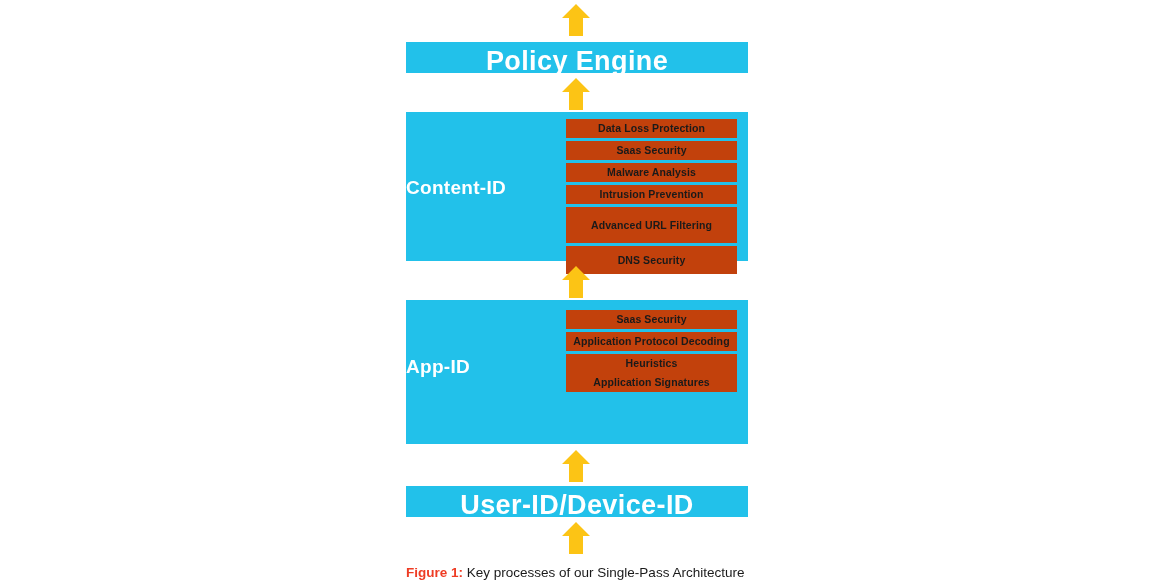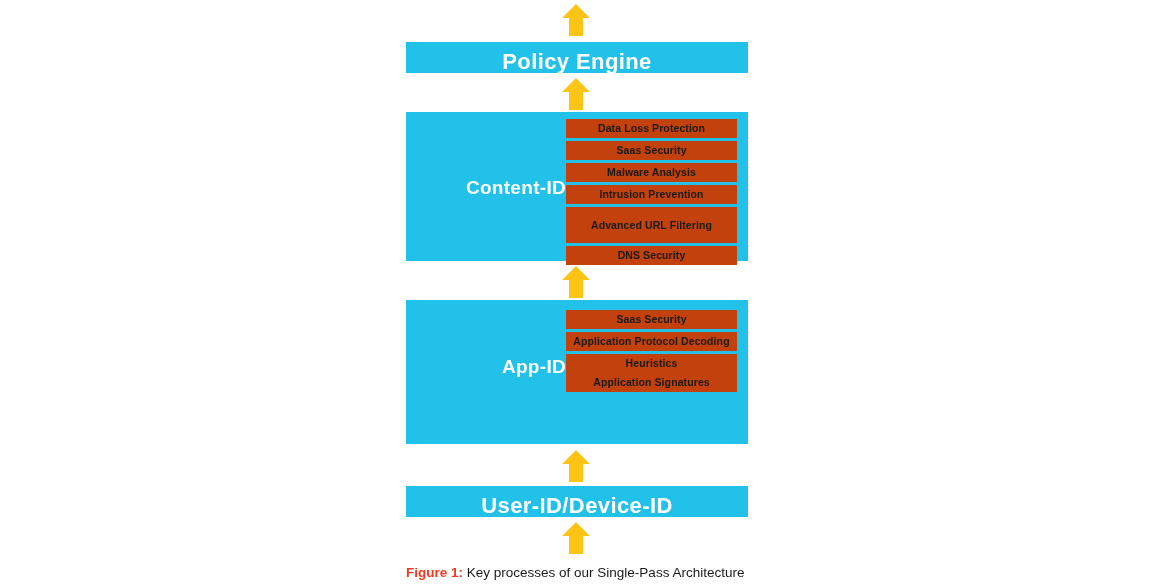--- a/index.html
+++ b/index.html
@@ -27,38 +27,38 @@
   .bar {
     position: absolute;
     background: #22c1ea;
     display: flex;
     align-items: center;
     justify-content: center;
   }
   .bar-label {
     color: #ffffff;
     font-weight: bold;
-    font-size: 22px;
+    font-size: 27px;
     letter-spacing: 0.4px;
     white-space: nowrap;
     margin-top: 8px;
   }
 
   .block {
     position: absolute;
     background: #22c1ea;
   }
   .block-label {
     position: absolute;
     color: #ffffff;
     font-weight: bold;
     font-size: 19px;
     letter-spacing: 0.3px;
     white-space: nowrap;
-    text-align: right;
+    text-align: left;
   }
 
   
   .feature-stack {
     position: absolute;
     display: flex;
     flex-direction: column;
   }
   .feature {
     background: #c2410c;
@@ -123,21 +123,21 @@
   <div class="block" style="left:406px; top:112px; width:342px; height:149px;">
 
     <div class="block-label" style="left:0px; top:65px; width:160px;">Content-ID</div>
 
     <div class="feature-stack" style="left:160px; top:7px; width:171px;">
       <div class="feature" style="height:19px; margin-bottom:3px;">Data Loss Protection</div>
       <div class="feature" style="height:19px; margin-bottom:3px;">Saas Security</div>
       <div class="feature" style="height:19px; margin-bottom:3px;">Malware Analysis</div>
       <div class="feature" style="height:19px; margin-bottom:3px;">Intrusion Prevention</div>
       <div class="feature" style="height:36px; margin-bottom:3px;">Advanced URL Filtering</div>
-      <div class="feature" style="height:19px;">DNS Security</div>
+      <div class="feature" style="height:28px;">DNS Security</div>
     </div>
   </div>
 
   <div class="arrow" style="left:562px; top:266px;">
     <svg viewBox="0 0 28 32" xmlns="http://www.w3.org/2000/svg">
       <polygon points="14,0 28,14 21,14 21,32 7,32 7,14 0,14" fill="#fcc415"></polygon>
     </svg>
   </div>
 
   <div class="block" style="left:406px; top:300px; width:342px; height:144px;">

